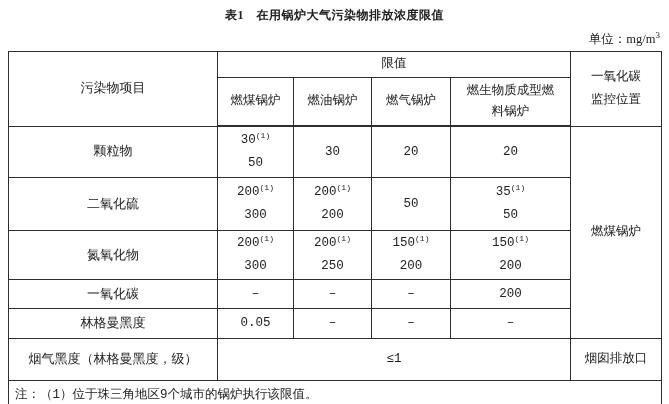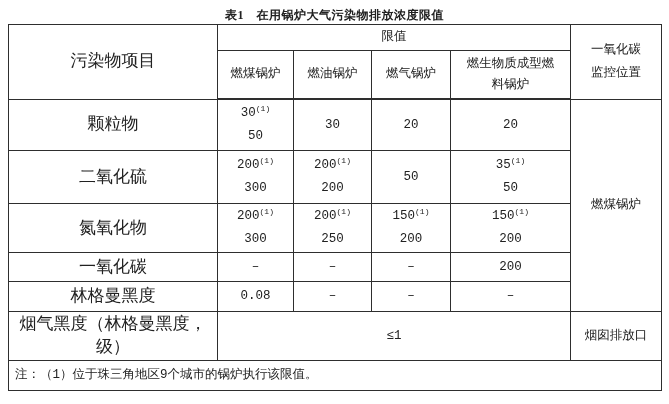--- a/index.html
+++ b/index.html
@@ -46,21 +46,21 @@
   tr.h1 td { height: 21px; }
   tr.h2 td { height: 45px; line-height: 21px; }
   tr.h2 td { border-bottom: 2px solid #2e2e2e; }
   tr.r-particulate td { height: 48px; }
   tr.r-so2 td { height: 50px; }
   tr.r-nox td { height: 43px; }
   tr.r-co td { height: 26px; margin-top: 21px; }
   tr.r-hg td { height: 27px; }
   tr.r-smoke td { height: 39px; }
   tr.r-note td { height: 27px; }
-  td.label-cell { font-size: 17px; }
+  td.label-cell { font-size: 13px; }
   sup {
     font-size: 8px;
     line-height: 0;
     vertical-align: super;
   }
   .v2 { display: block; }
   .v2:empty { display: none; }
   td.note-cell {
     text-align: left;
     padding-left: 6px;
@@ -68,20 +68,21 @@
   }
   .unit-line sup { font-size: 9px; }
 </style>
 </head>
 <body>
 
 <div class="page">
 
   <div class="title">表1　在用锅炉大气污染物排放浓度限值</div>
 
+  <div class="unit-line"><span>单位：mg/m</span><sup>3</sup></div>
 
   <table>
     <colgroup>
       <col style="width:209px">
       <col style="width:76px">
       <col style="width:78px">
       <col style="width:79px">
       <col style="width:120px">
       <col style="width:91px">
     </colgroup>
@@ -128,21 +129,21 @@
     <tr class="r-co">
       <td class="label-cell">一氧化碳</td>
       <td><span>–</span></td>
       <td><span>–</span></td>
       <td><span>–</span></td>
       <td><span>200</span></td>
     </tr>
 
     <tr class="r-hg">
       <td class="label-cell">林格曼黑度</td>
-      <td><span>0.08</span></td>
+      <td><span>0.05</span></td>
       <td><span>–</span></td>
       <td><span>–</span></td>
       <td><span>–</span></td>
     </tr>
 
     <tr class="r-smoke">
       <td class="label-cell">烟气黑度（林格曼黑度，级）</td>
       <td colspan="4">≤1</td>
       <td>烟囱排放口</td>
     </tr>

